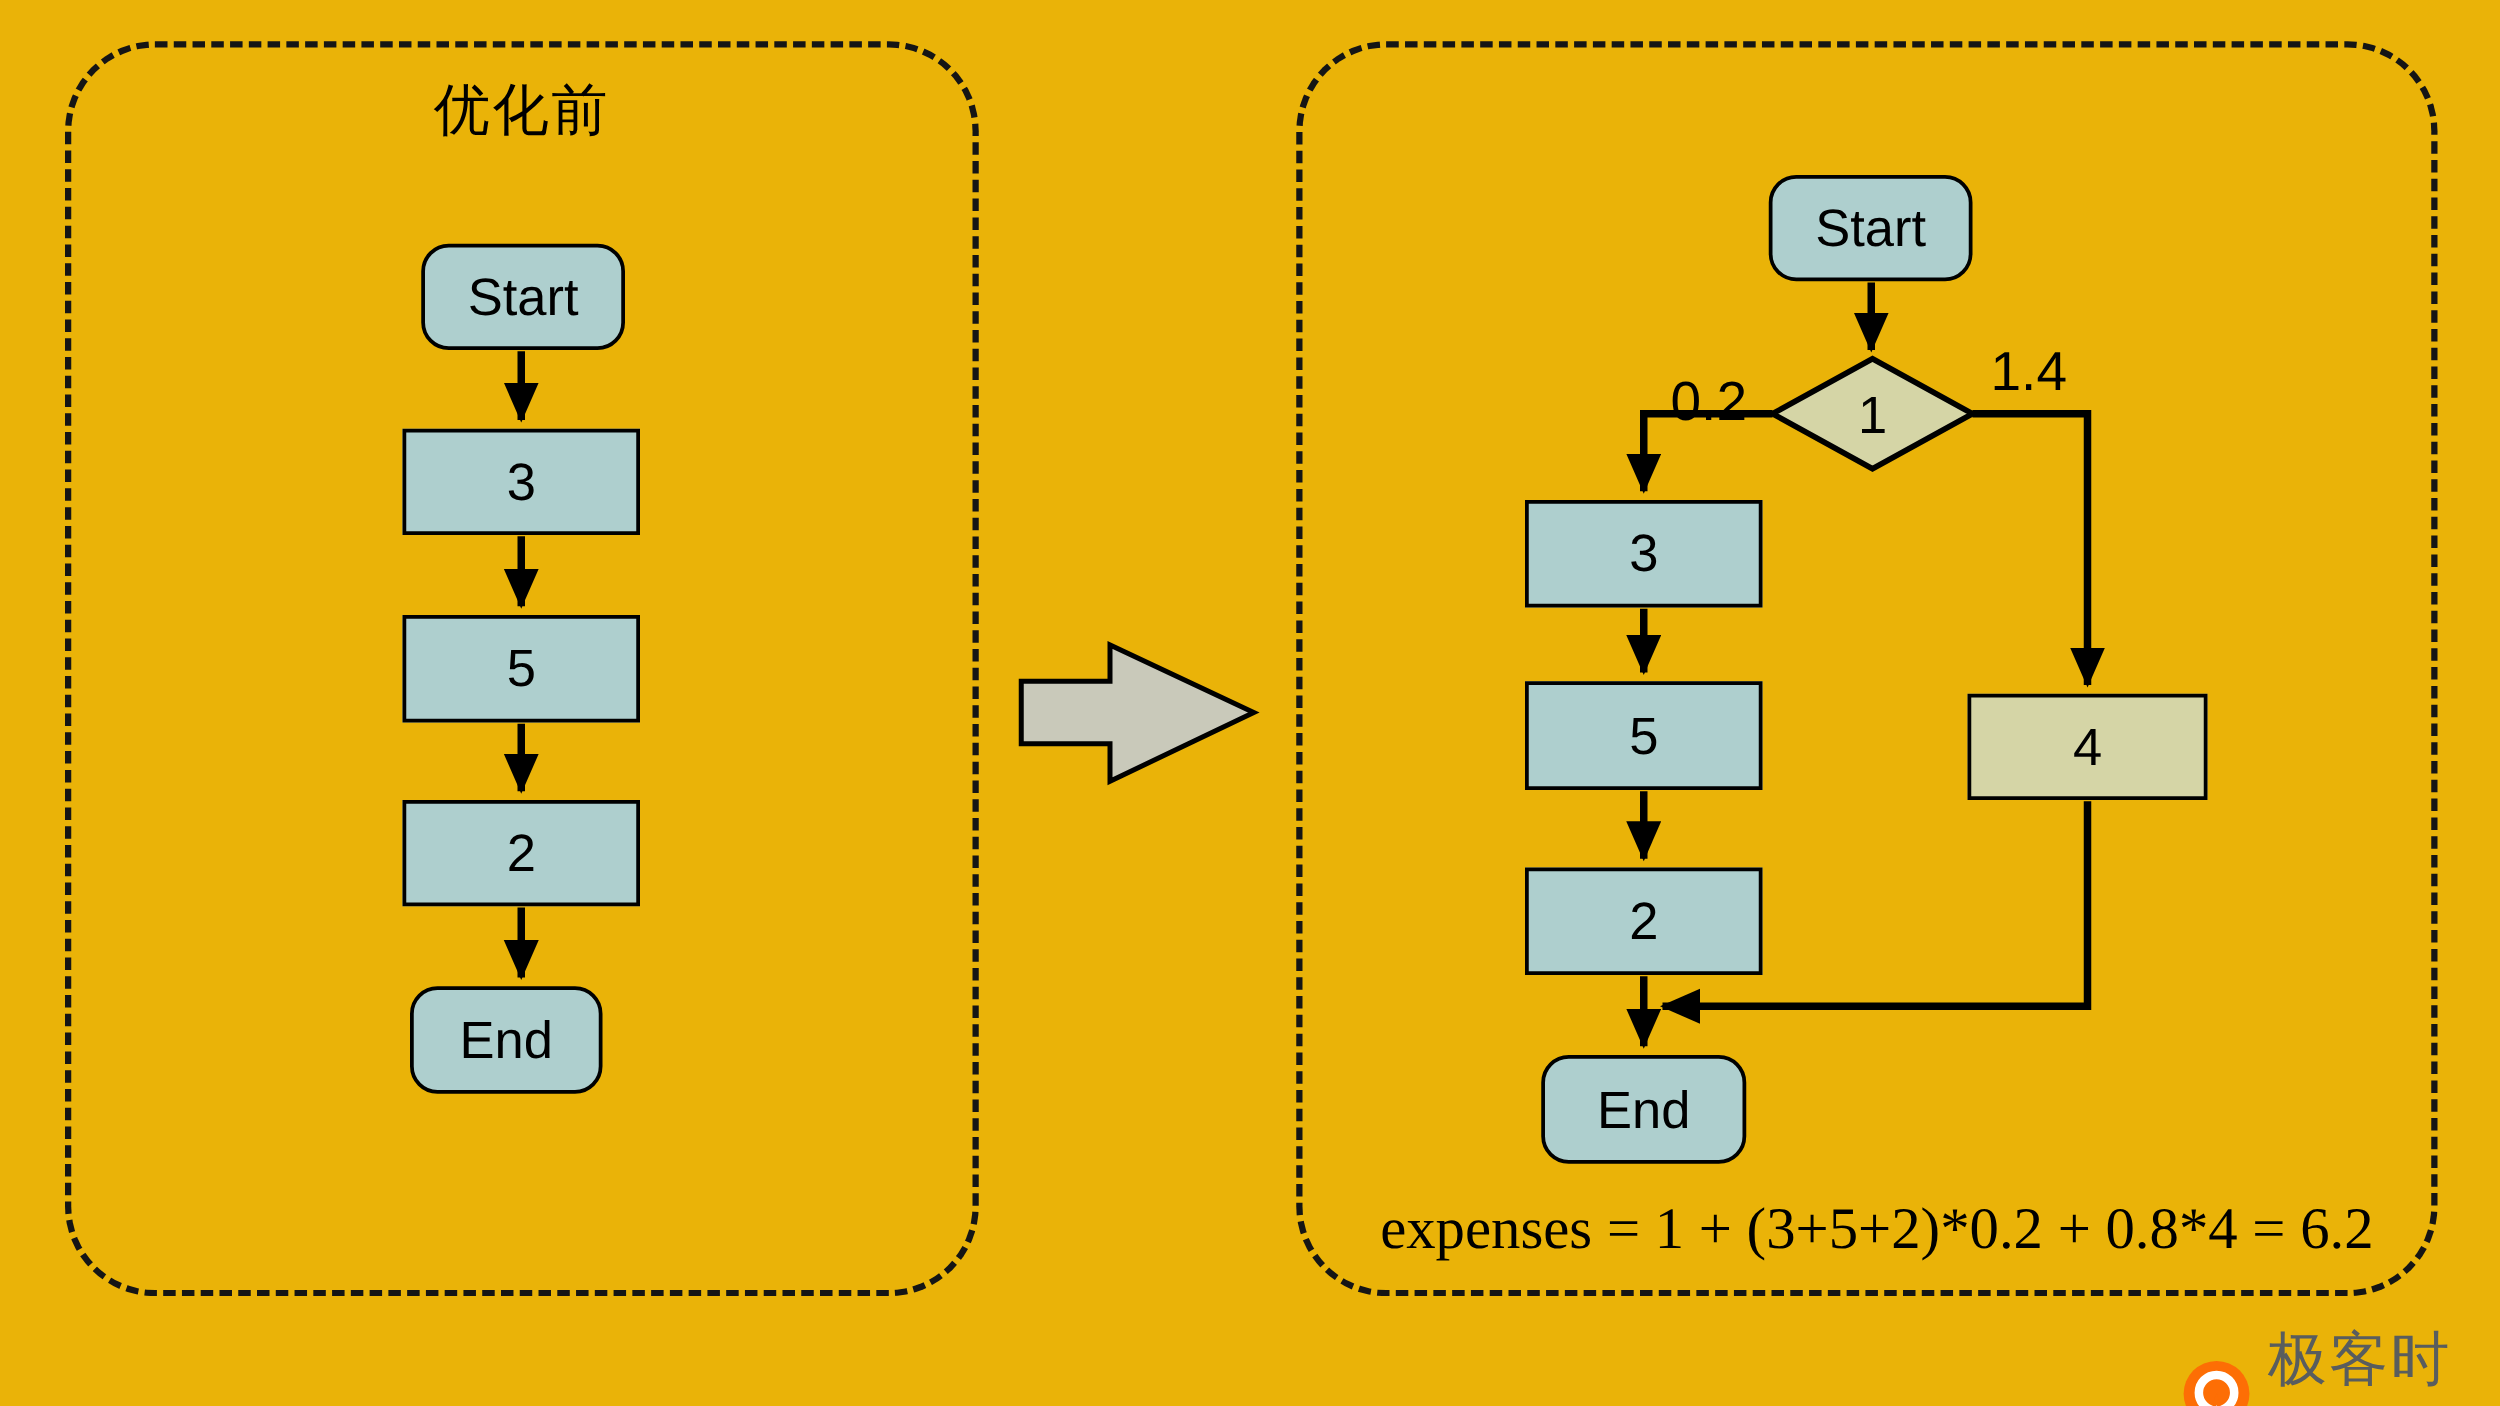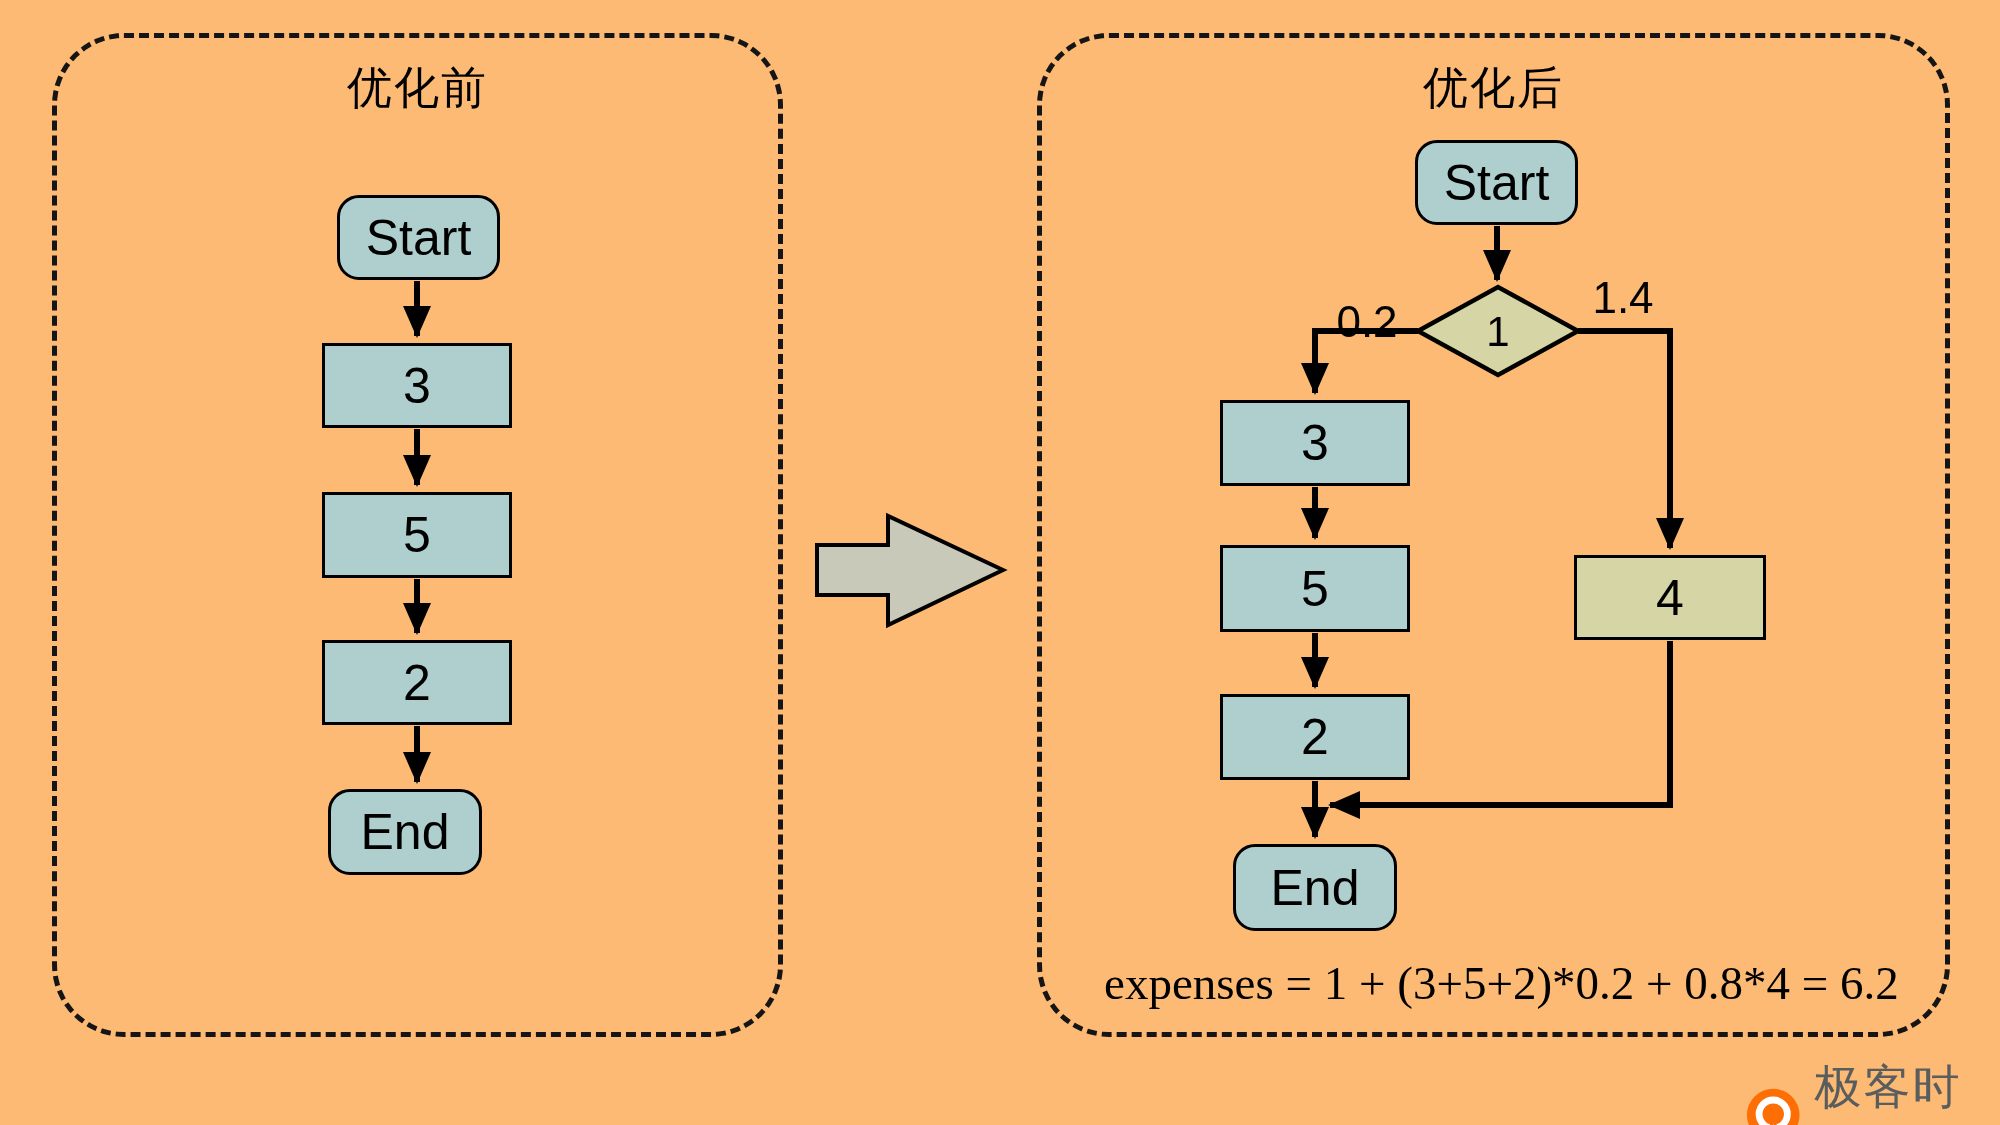--- a/index.html
+++ b/index.html
@@ -1,20 +1,20 @@
 <!DOCTYPE html>
 <html><head>
 <meta charset="utf-8">
 <style>
   html, body { margin: 0; padding: 0; background: #f7f7f7; }
   .stage {
     position: relative;
     width: 2000px;
     height: 1125px;
-    background: #fdba74;
+    background: #eab308;
     font-family: "Liberation Sans", "DejaVu Sans", sans-serif;
     color: #000;
     overflow: hidden;
   }
   .panel {
     position: absolute;
     top: 33px;
     height: 1004px;
     border: 5px dashed #151515;
     border-radius: 72px;
@@ -40,21 +40,21 @@
   }
 
   .node {
     position: absolute;
     box-sizing: border-box;
     border: 3px solid #000;
     background: #aecfce;
     display: flex;
     align-items: center;
     justify-content: center;
-    font-size: 50px;
+    font-size: 42px;
   }
   .node--rounded { border-radius: 22px; }
   .node--khaki   { background: #d5d5a6; }
 
   .diamond-label {
     position: absolute;
     display: flex;
     align-items: center;
     justify-content: center;
     font-size: 42px;
@@ -96,21 +96,20 @@
 </style>
 </head>
 <body>
 
 <div class="stage">
 
   <div class="panel panel--before"></div>
   <div class="panel panel--after"></div>
 
   <div class="panel-title panel-title--before">优化前</div>
-  <div class="panel-title panel-title--after">优化后</div>
 
   <svg class="overlay" width="2000" height="1125" viewBox="0 0 2000 1125">
     <defs>
       <marker id="ah" markerUnits="userSpaceOnUse" markerWidth="40" markerHeight="32" refX="30" refY="14" orient="auto">
         <path d="M0,0 L32,14 L0,28 Z" fill="#000"></path>
       </marker>
     </defs>
 
     <polygon points="817,545 888,545 888,516 1003,570 888,625 888,595 817,595" fill="#c9c9ba" stroke="#000" stroke-width="4"></polygon>
 

